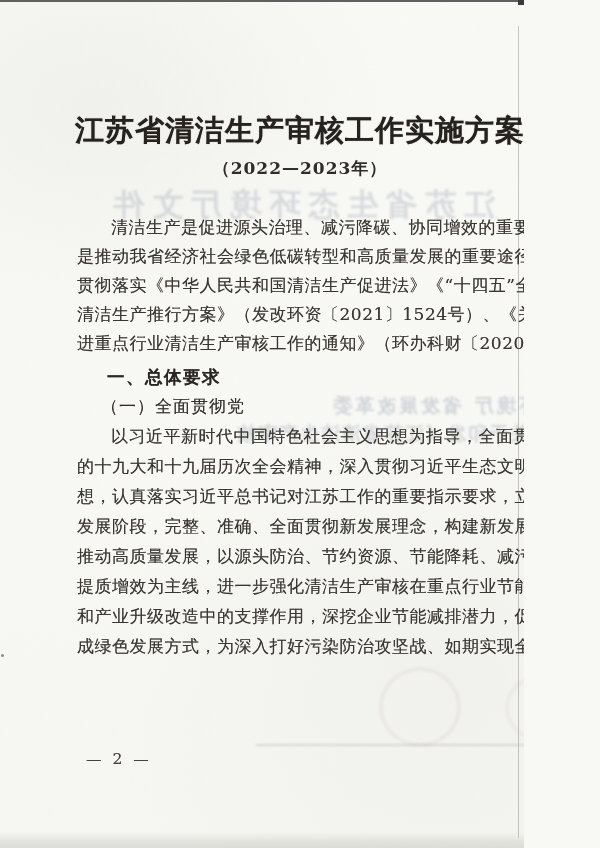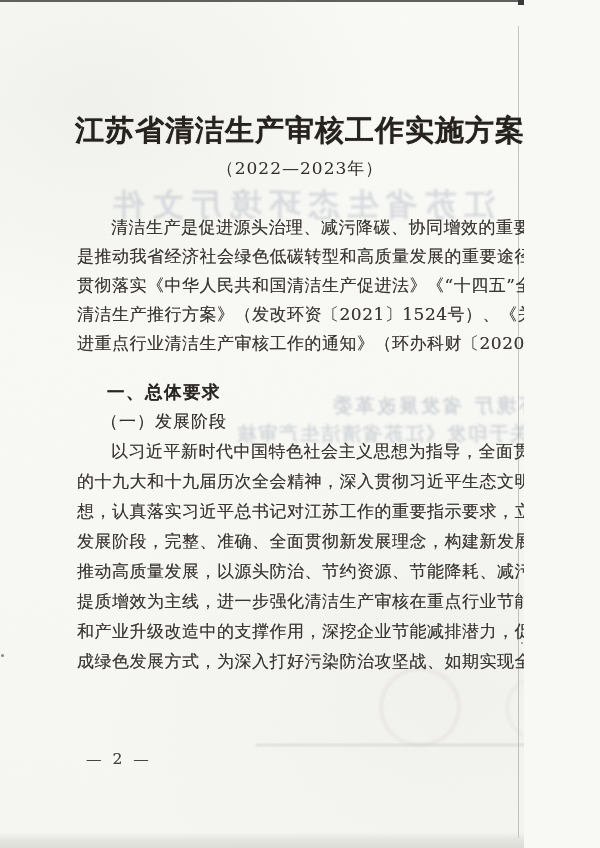--- a/index.html
+++ b/index.html
@@ -47,34 +47,34 @@
 
   
   .doc-title{
     position:absolute;left:0;top:110px;width:600px;line-height:40px;text-align:center;
     font-family:"DejaVu Sans","Liberation Sans",sans-serif;font-weight:bold;
     font-size:29px;letter-spacing:1px;color:#26221d;
     text-shadow:0 0 .7px rgba(40,35,30,.65);
   }
   .doc-subtitle{
     position:absolute;left:0;top:154px;width:600px;line-height:28px;text-align:center;
-    font-size:17px;font-weight:normal;letter-spacing:1px;color:#302c27;
+    font-size:17px;font-weight:bold;letter-spacing:1px;color:#302c27;
   }
   .body-block{position:absolute;left:77px;top:213px;width:447px;}
   .line{
     font-size:17px;letter-spacing:.5px;line-height:29px;height:29px;
     text-align:justify;text-align-last:justify;
     color:#3a3630;text-shadow:0 0 .5px rgba(55,50,45,.55);
     white-space:nowrap;overflow:hidden;
   }
   .line.first{text-indent:34px;}
   .line.last{text-align-last:left;}
   .para2 .line{line-height:30px;height:30px;}
   .h1{
-    margin-top:20px;height:29px;line-height:29px;text-indent:30px;
+    margin-top:5px;height:29px;line-height:29px;text-indent:30px;
     font-family:"DejaVu Sans","Liberation Sans",sans-serif;font-weight:bold;
     font-size:17.5px;letter-spacing:1.5px;color:#2a2622;
     text-shadow:0 0 .6px rgba(40,36,32,.6);
   }
   .h2{
     height:29px;line-height:29px;text-indent:24px;
     font-size:17px;letter-spacing:1px;color:#332f2a;
     text-shadow:0 0 .5px rgba(50,46,40,.5);
   }
   .page-number{
@@ -118,21 +118,21 @@
   <div class="body-block">
     <div class="para1">
       <div class="line first">清洁生产是促进源头治理、减污降碳、协同增效的重要举措，</div>
       <div class="line">是推动我省经济社会绿色低碳转型和高质量发展的重要途径。为</div>
       <div class="line">贯彻落实《中华人民共和国清洁生产促进法》《“十四五”全国</div>
       <div class="line">清洁生产推行方案》（发改环资〔2021〕1524号）、《关于深入推</div>
       <div class="line">进重点行业清洁生产审核工作的通知》（环办科财〔2020〕27号）</div>
     </div>
 
     <div class="h1">一、总体要求</div>
-    <div class="h2">（一）发展阶段</div>
+    <div class="h2">（一）全面贯彻党</div>
 
     <div class="para2">
       <div class="line first">以习近平新时代中国特色社会主义思想为指导，全面贯彻党</div>
       <div class="line">的十九大和十九届历次全会精神，深入贯彻习近平生态文明思</div>
       <div class="line">想，认真落实习近平总书记对江苏工作的重要指示要求，立足新</div>
       <div class="line">发展阶段，完整、准确、全面贯彻新发展理念，构建新发展格局，</div>
       <div class="line">推动高质量发展，以源头防治、节约资源、节能降耗、减污降碳、</div>
       <div class="line">提质增效为主线，进一步强化清洁生产审核在重点行业节能减排</div>
       <div class="line">和产业升级改造中的支撑作用，深挖企业节能减排潜力，促进形</div>
       <div class="line">成绿色发展方式，为深入打好污染防治攻坚战、如期实现全省碳</div>

